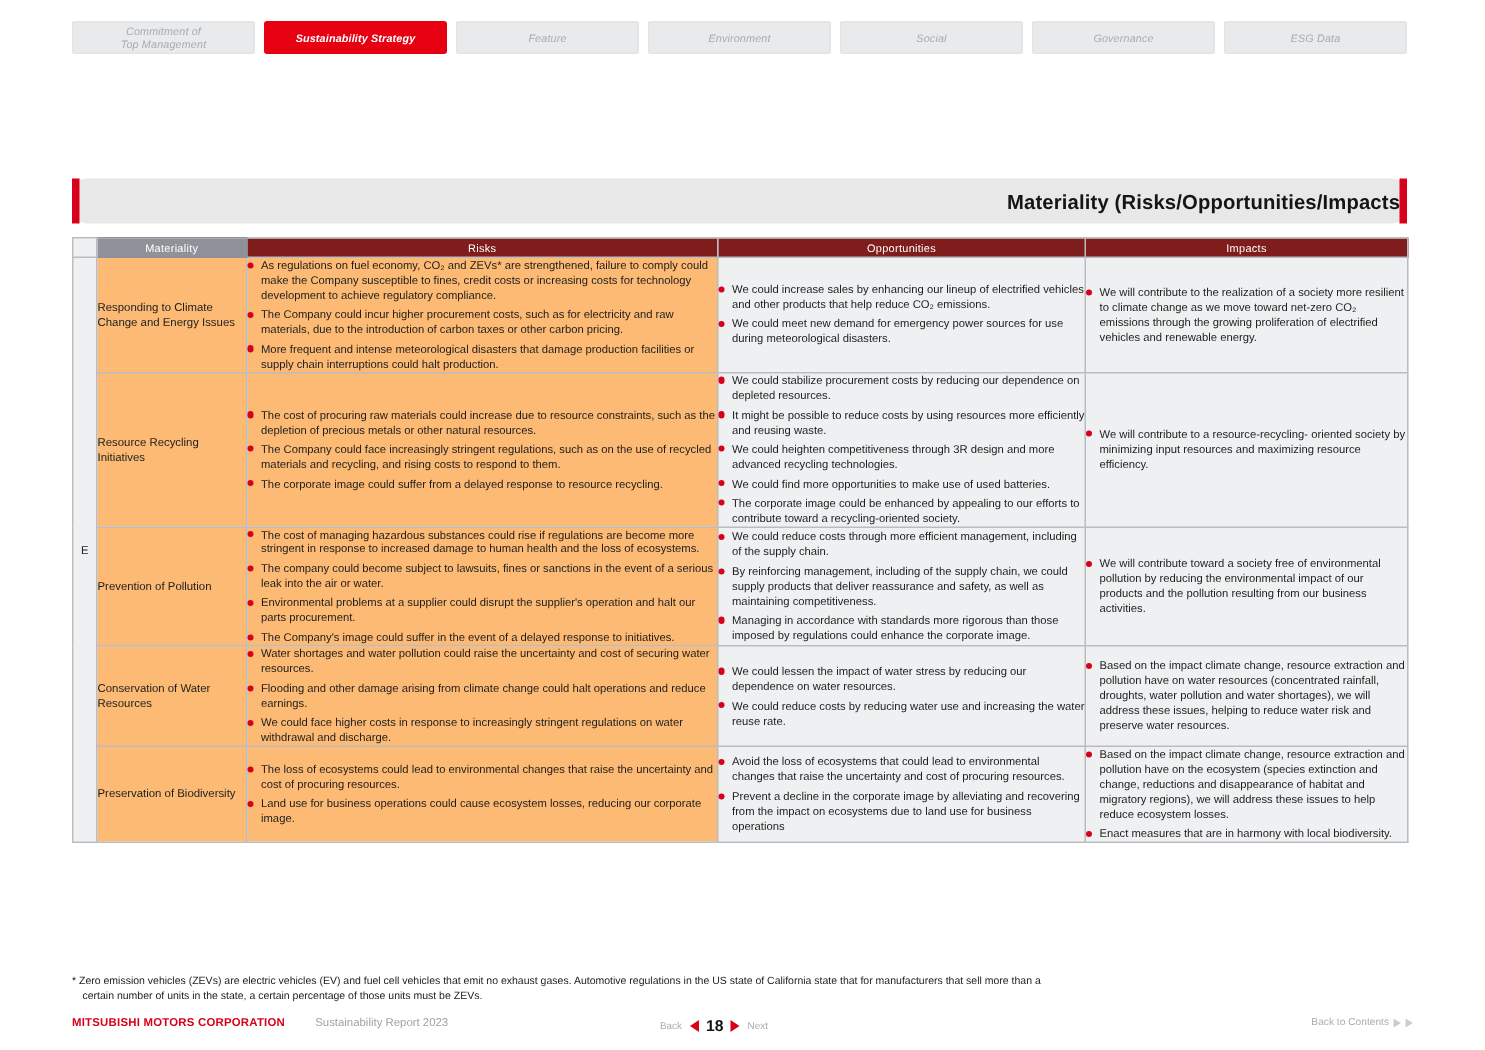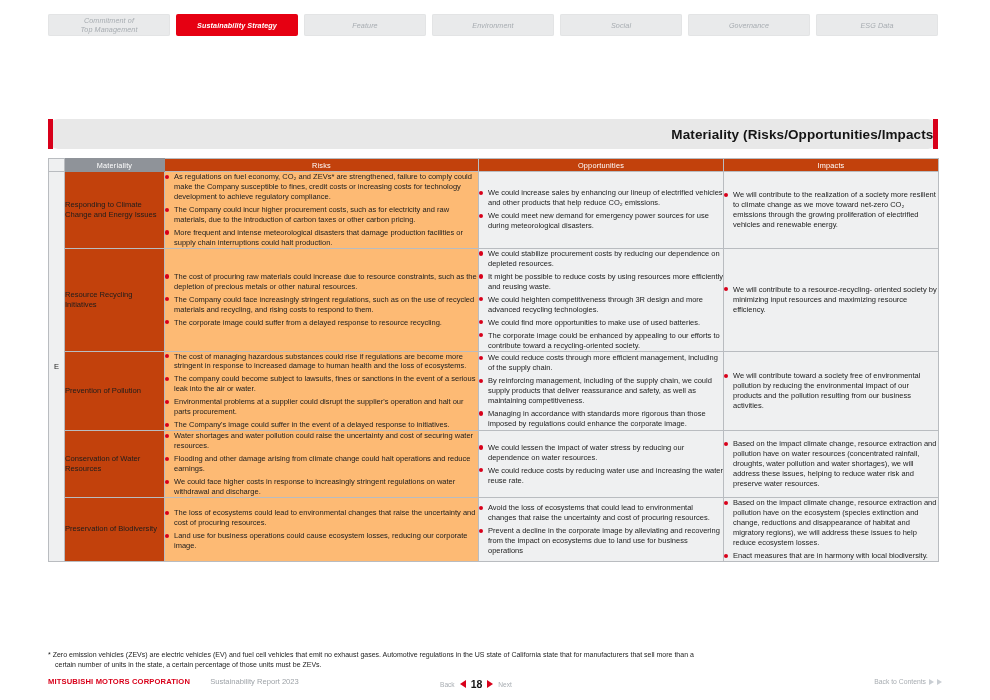--- a/index.html
+++ b/index.html
@@ -55,36 +55,36 @@
     border-collapse:collapse;
     table-layout:fixed;
     font-size:7.3px;
   }
   .tbl td,.tbl th{
     border:1px solid #b9bcc0;
     padding:0;vertical-align:middle;margin-top:36px;
   }
   .hd{
     height:12px;
-    background:#c2410c;color:#fff;
+    background:#7f1d1d;color:#fff;
     font-size:7.3px;font-weight:400;text-align:center;
     letter-spacing:.2px;
     border-color:#d8001a;
   }
   .hd.mat{background:#8f9399;border-color:#8f9399;}
   .hd.blank{background:#eff0f1;border:1px solid #b9bcc0;}
 
   .cat-col{
     background:#eff0f1;
     text-align:center;
     font-size:7.5px;
     color:#222;
   }
   .mat-col{
-    background:#c2410c;
+    background:#fdba74;
     padding:4px 6px;
     font-size:7.6px;
     line-height:1.32;
     color:#1d1d1d;
     vertical-align:middle;
   }
   .body-cell{
     background:#eff0f1;
     padding:5px 6px 5px 5px;
     vertical-align:middle;

